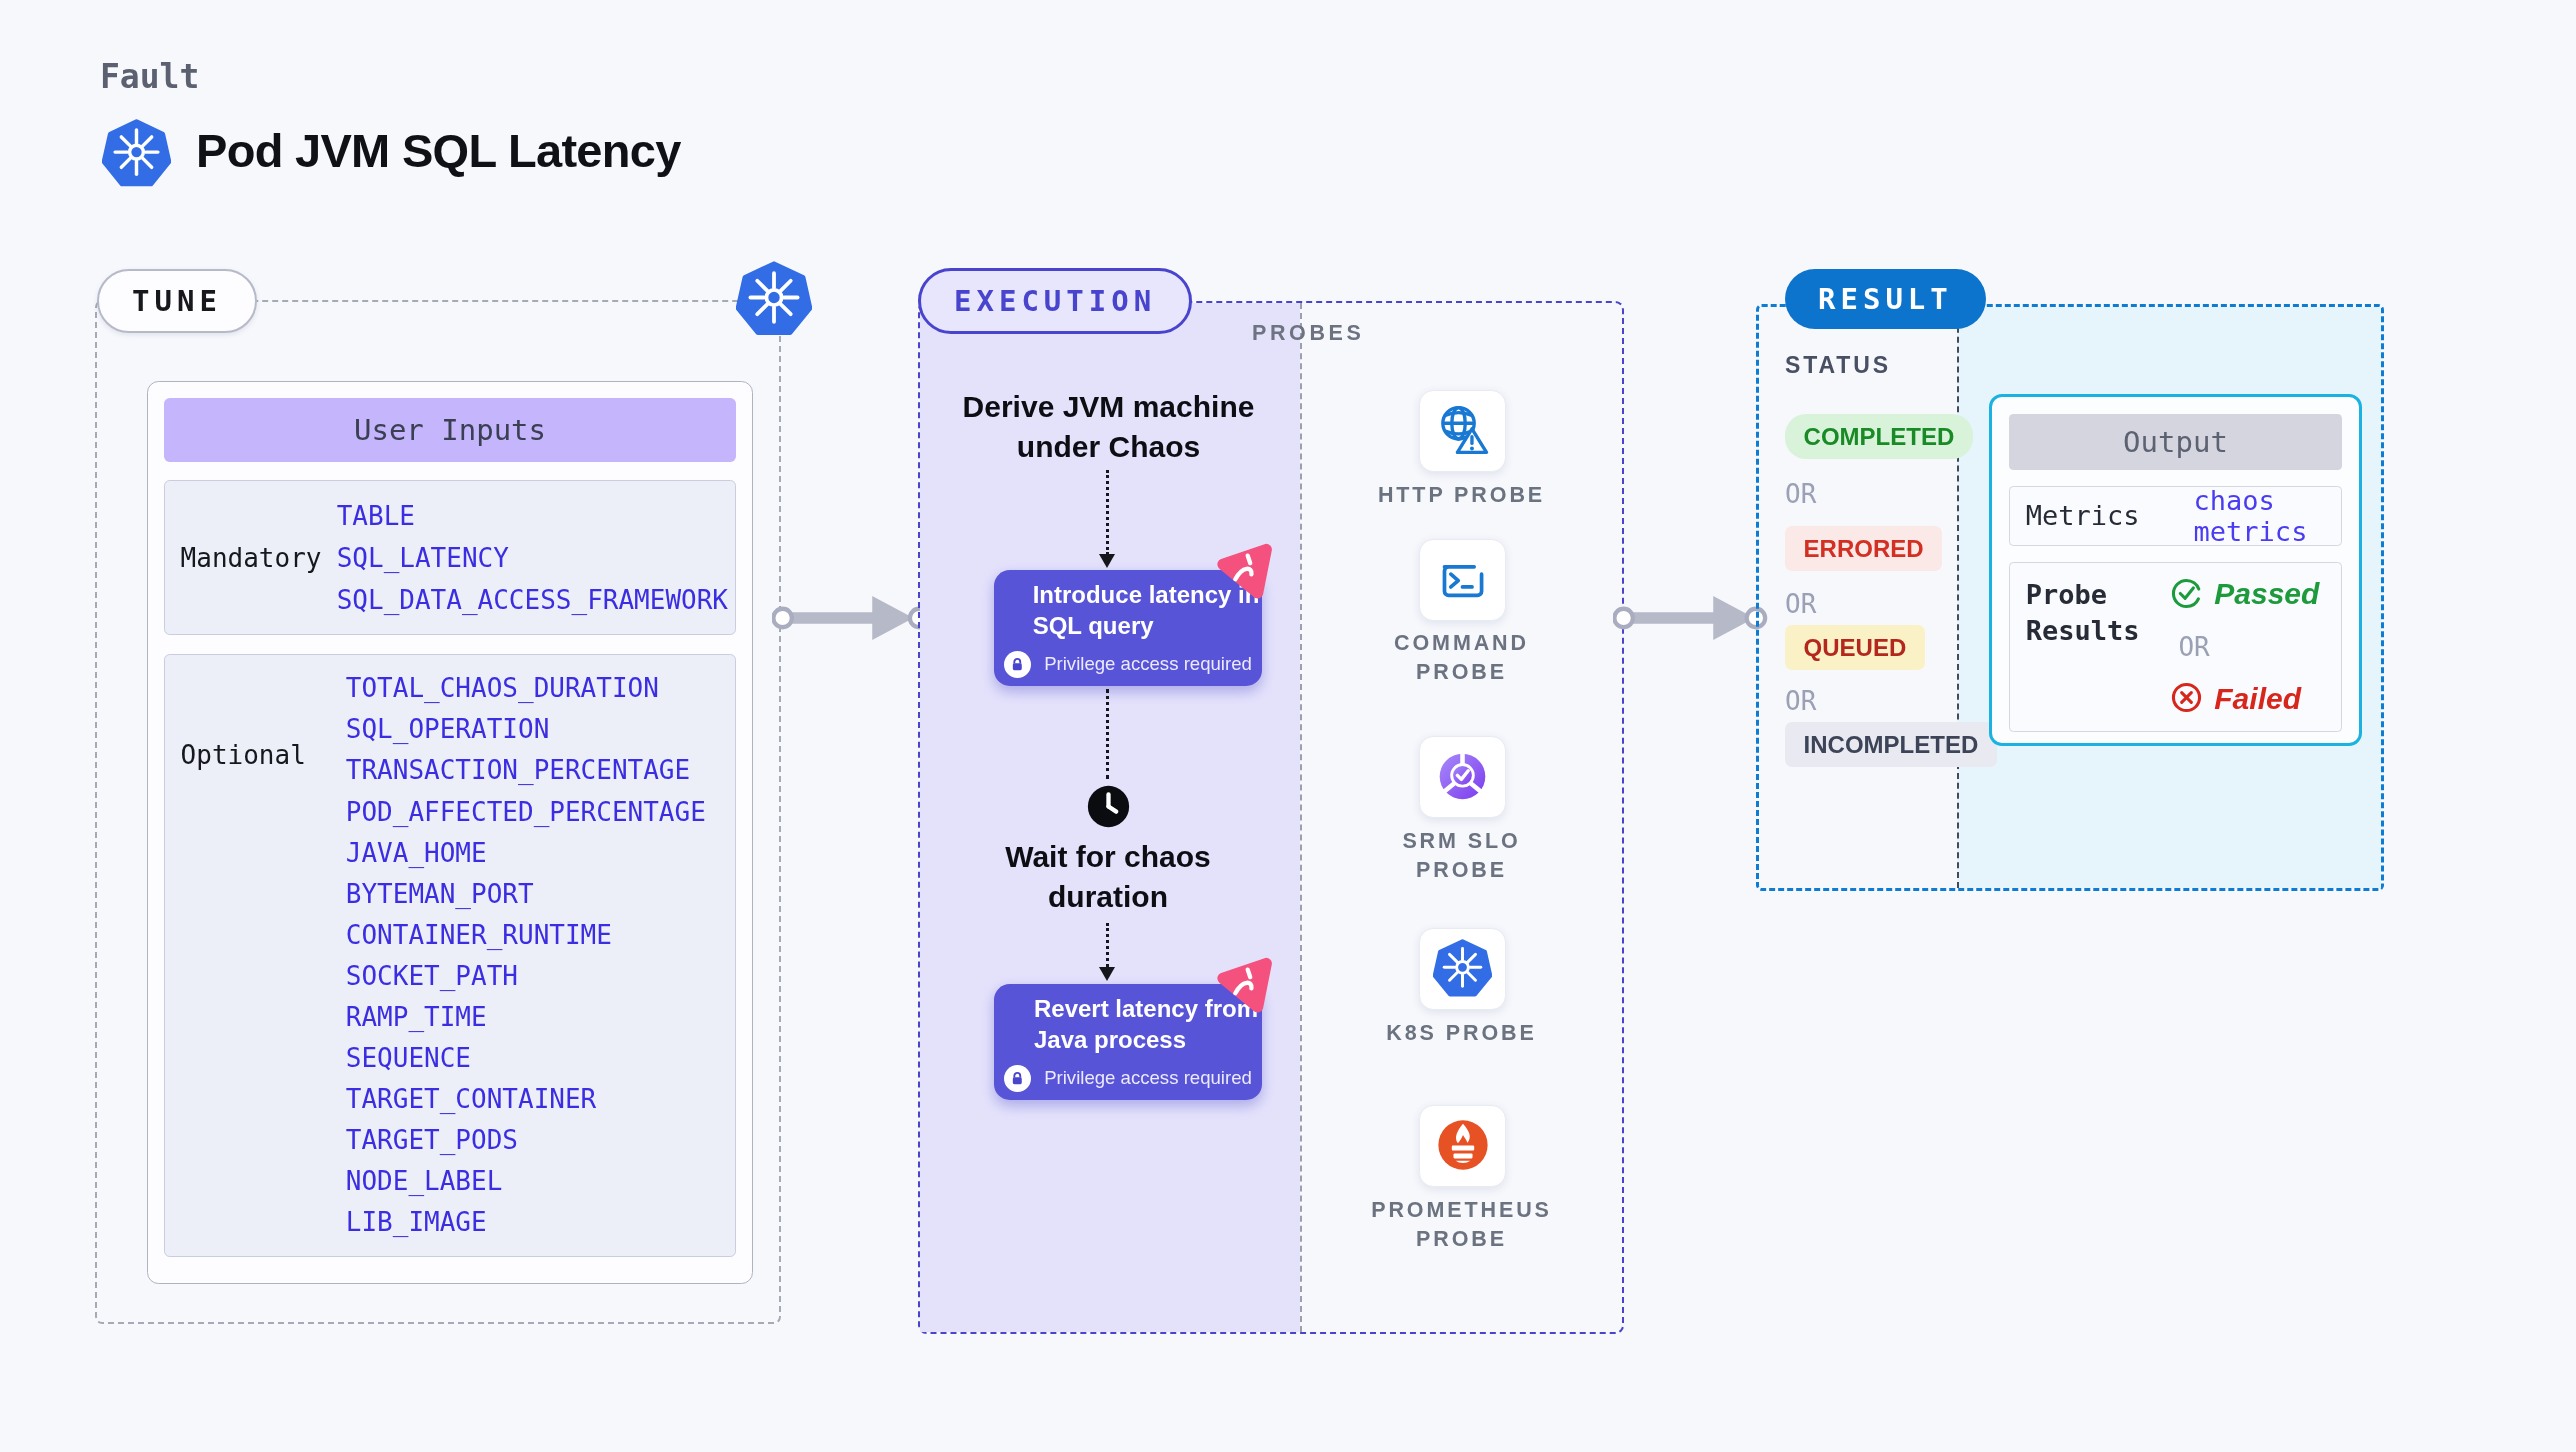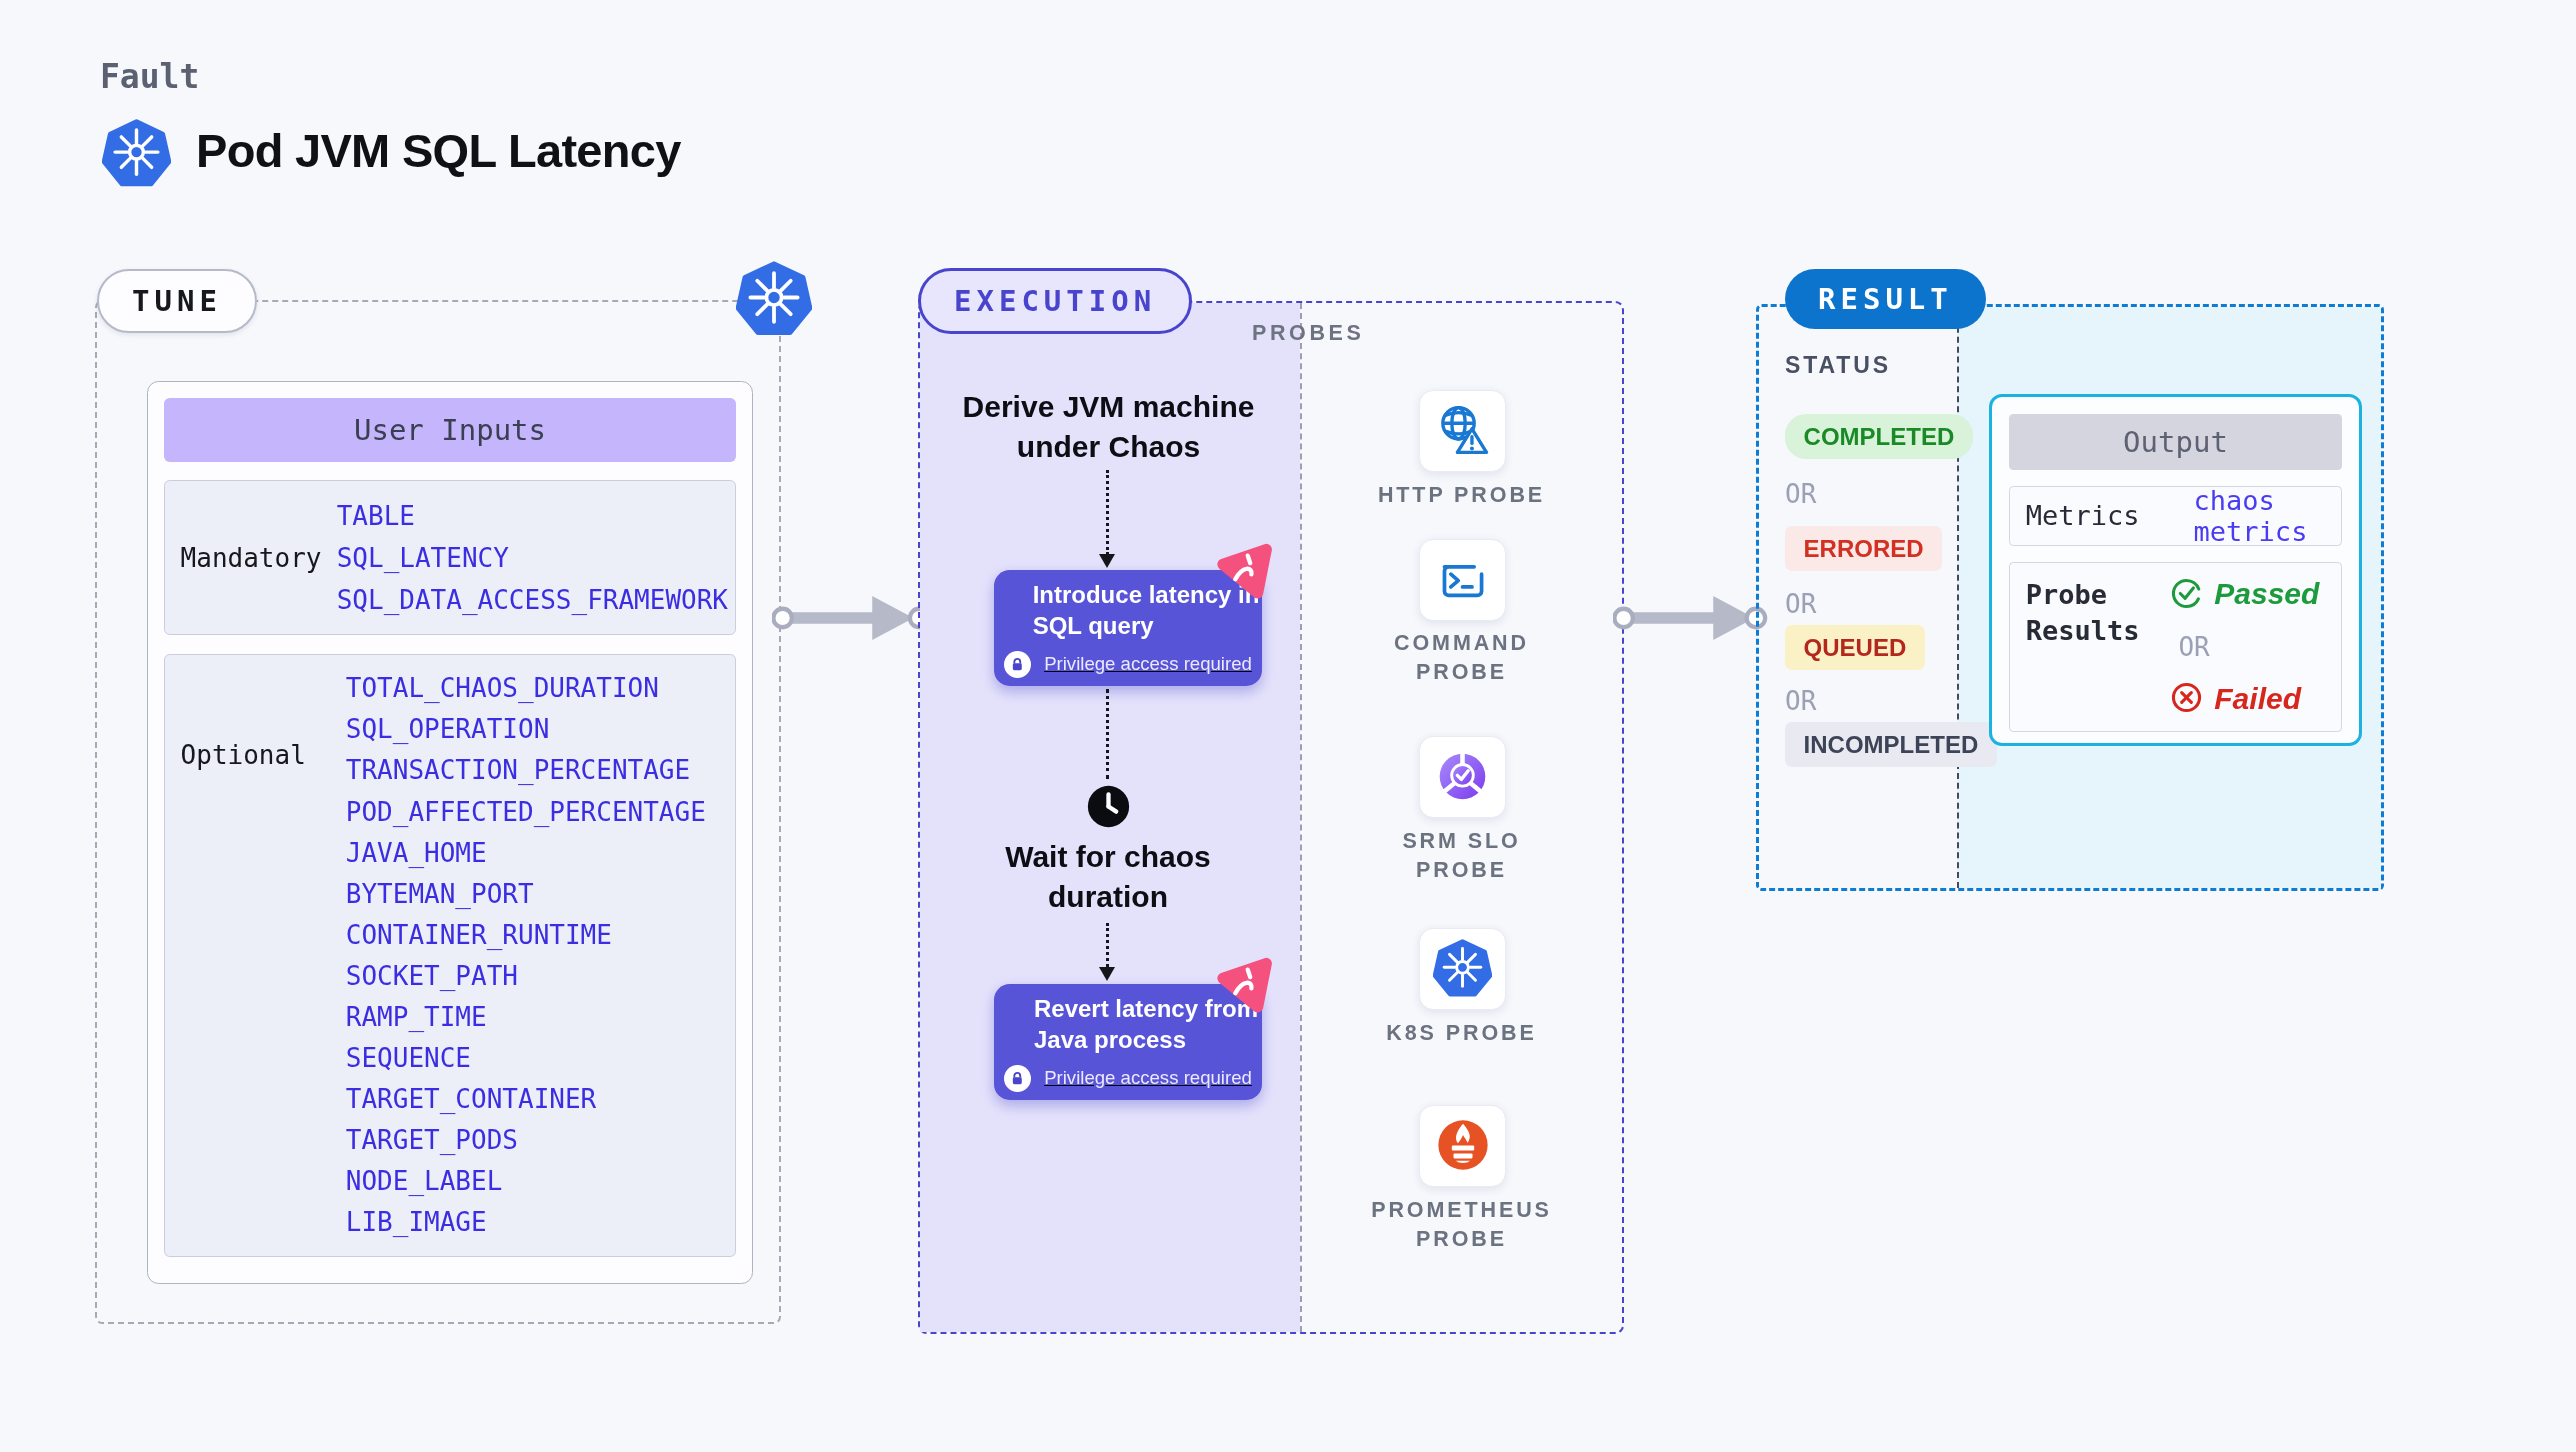--- a/index.html
+++ b/index.html
@@ -39,21 +39,21 @@
   
   .exec-box{left:918px;top:301px;width:706px;height:1033px;border:2.9px dashed #4944cd;border-radius:8.6px;box-sizing:border-box;}
   .exec-purple{position:absolute;left:0;top:0;width:380px;height:100%;background:#e4e2fb;}
   .probes-divider{position:absolute;left:380px;top:0;bottom:0;width:0;border-left:2.1px dashed #9ba0ae;}
   .step-text{width:315px;text-align:center;font-size:30px;font-weight:bold;color:#0c0e13;line-height:40px;}
   .dotline{width:0;border-left:3.6px dotted #15161b;}
   .dot-arrowhead{width:0;height:0;border-left:8.6px solid transparent;border-right:8.6px solid transparent;border-top:14.3px solid #15161b;}
   .chaos-card{width:268px;height:116px;background:#5854d8;border-radius:15.8px;box-shadow:0 5.7px 13px rgba(70,68,200,.35);
               display:flex;flex-direction:column;align-items:center;justify-content:center;}
   .chaos-card-title{color:#ffffff;font-size:24px;font-weight:bold;line-height:31.5px;text-align:left;margin-left:36px;}
-  .priv-row{margin-top:9px;display:flex;align-items:center;gap:13px;text-decoration:underline;}
+  .priv-row{margin-top:9px;display:flex;align-items:center;gap:13px;}
   .priv-circle{width:27px;height:27px;border-radius:50%;background:#ffffff;display:flex;align-items:center;justify-content:center;}
   .priv-text{color:#eceafc;font-size:18.6px;}
   .clock-wrap{width:43px;height:43px;}
 
   
   .probes-label{left:1252px;top:321px;font-size:21.5px;font-weight:bold;letter-spacing:3.6px;color:#6e7382;}
   .probe-card{width:85px;height:80px;background:#ffffff;border:0.7px solid #e8ebf2;border-radius:14.3px;
               display:flex;align-items:center;justify-content:center;box-shadow:0 2.9px 8.6px rgba(40,60,120,.10);}
   .probe-label{width:201px;text-align:center;font-size:21.5px;font-weight:bold;letter-spacing:2.9px;color:#6b7280;line-height:29px;}
 

